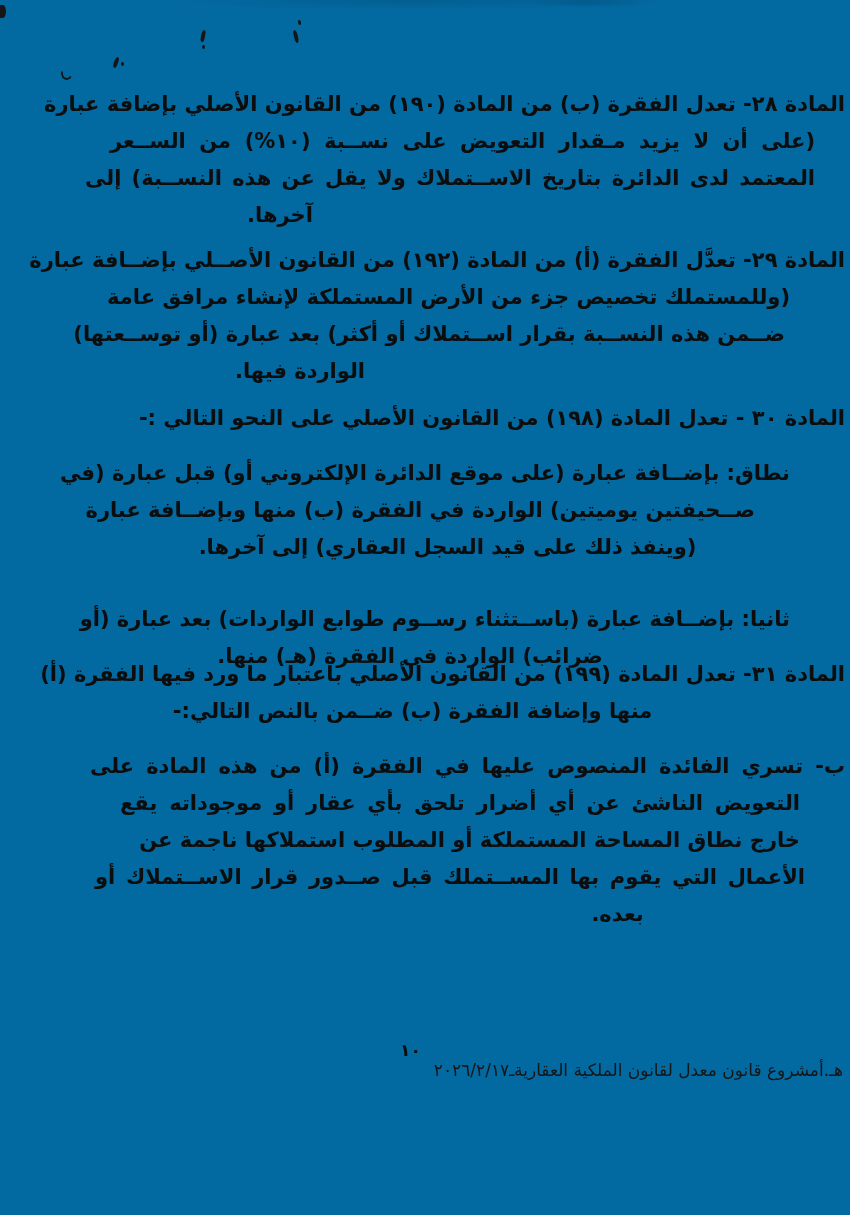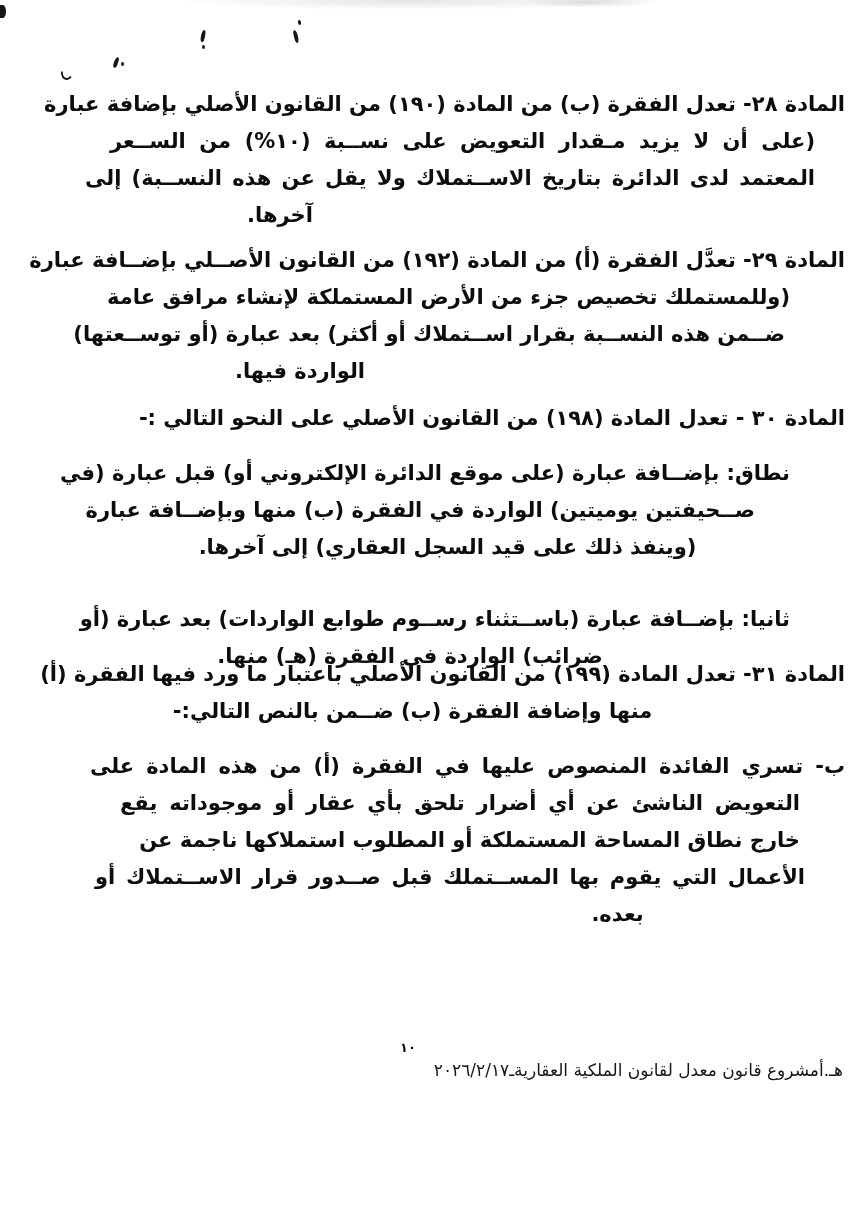--- a/index.html
+++ b/index.html
@@ -1,37 +1,37 @@
 <!DOCTYPE html>
 <html lang="ar"><head>
 <meta charset="utf-8">
 <style>
   html,body { margin:0; padding:0; background:#e8e8e8; }
   .page {
     position:relative;
     width:850px; height:1215px;
-    background:#ffffff;
+    background:#0369a1;
     overflow:hidden;
     font-family:"DejaVu Sans", sans-serif;
     color:#0d0d0d;
   }
   .block { position:absolute; left:85px; width:760px; }
   .ln {
     direction:rtl;
     text-align:justify;
     text-align-last:justify;
     white-space:nowrap;
     height:37px; line-height:37px;
     font-size:21px; font-weight:bold;
   }
   .ctr { text-align:center; text-align-last:center; }
   .rt  { text-align:left;  text-align-last:right; }
   .pagenum {
     position:absolute; left:400px; top:1040px;
-    direction:rtl; font-size:13px; font-weight:bold;
+    direction:rtl; font-size:17px; font-weight:bold;
   }
   .footer {
     position:absolute; right:7px; top:1060px;
     direction:rtl; text-align:right;
     font-size:17px; font-weight:normal;
     color:#161616;
   }
   
   .speck { position:absolute; background:#161616; }
   .sp-corner { left:0; top:5px; width:6px; height:13px; border-radius:0 70% 70% 0; }

